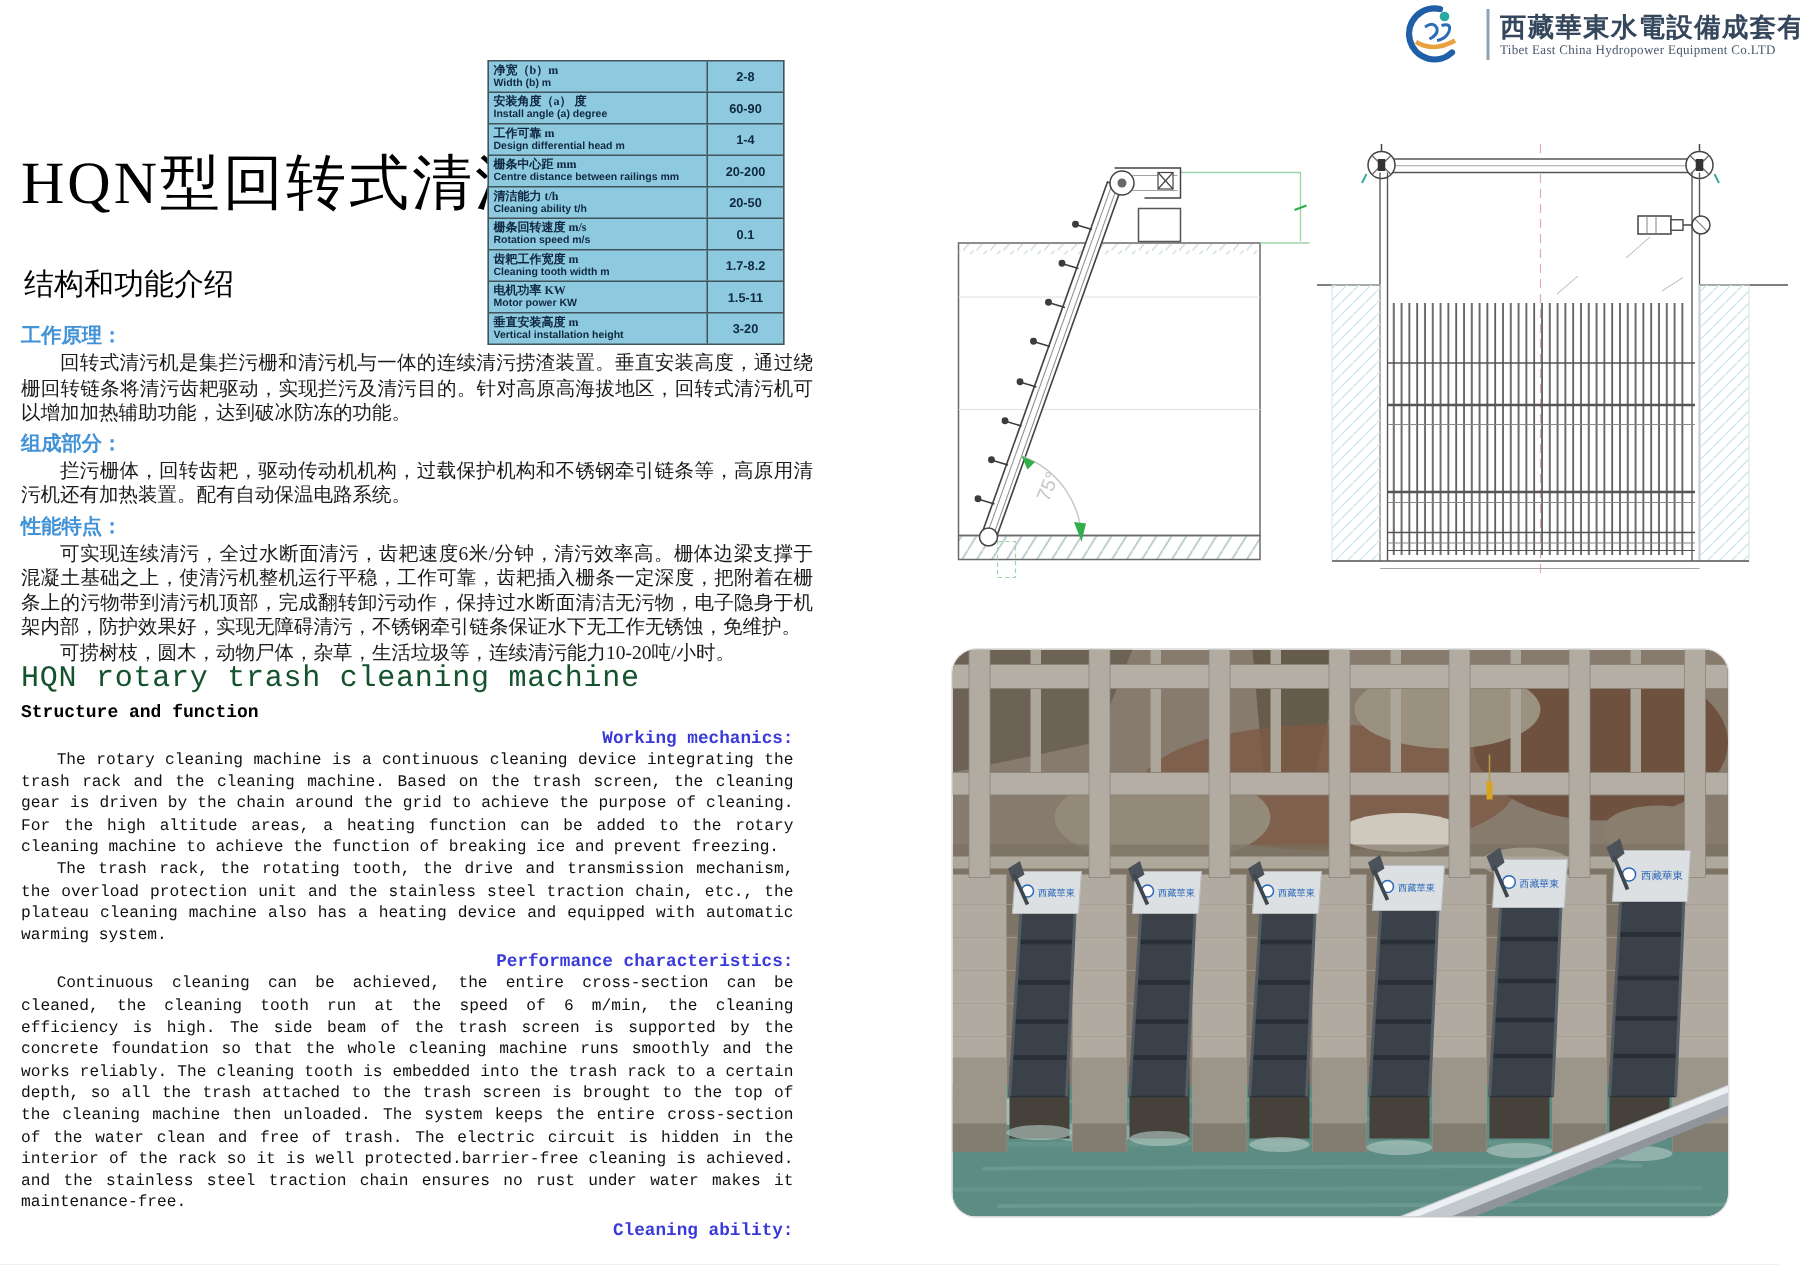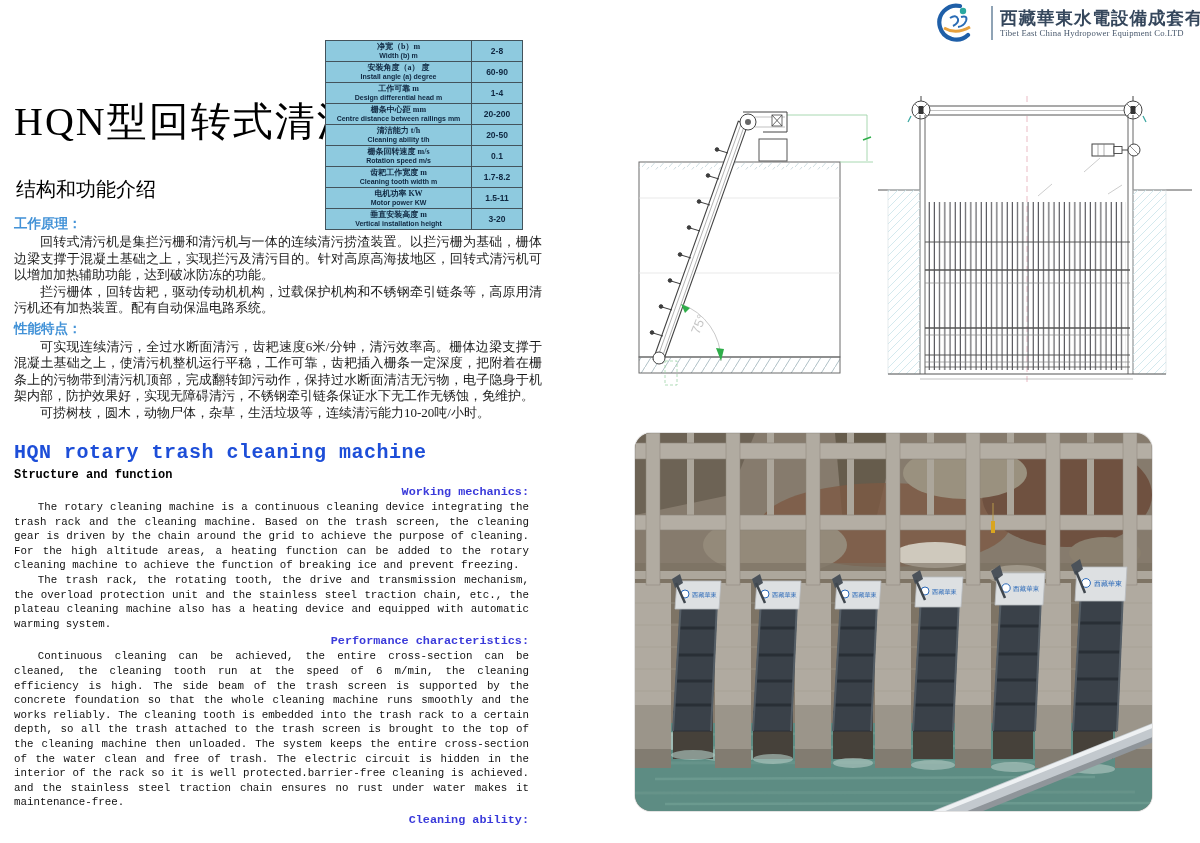--- a/index.html
+++ b/index.html
@@ -16,39 +16,39 @@
               letter-spacing:.2px;white-space:nowrap;}
 
   
   .title-cn{left:14px;top:94px;font-family:"Liberation Serif",serif;font-size:40px;
             color:#000;letter-spacing:2px;white-space:nowrap;}
   .subtitle-cn{left:16px;top:176px;font-family:"Liberation Serif",serif;font-size:20px;color:#000;}
 
   
   .spec-table{left:325px;top:40px;width:196px;background:#8ecadf;
               border:1px solid #43535c;display:flex;flex-direction:column;}
-  .trow{display:flex;border-bottom:1px solid #43535c;text-align:center;}
+  .trow{display:flex;border-bottom:1px solid #43535c;}
   .trow:last-child{border-bottom:none;}
   .tc-label{flex:1;padding:1px 3px;border-right:1px solid #43535c;}
   .tc-label .cn{font-family:"Liberation Serif",serif;font-size:8px;line-height:9.5px;
                 font-weight:bold;color:#0f2740;}
   .tc-label .en{font-size:7px;line-height:8.5px;font-weight:bold;color:#0f2740;}
   .tc-val{width:50px;display:flex;align-items:center;justify-content:center;
           font-size:8.5px;font-weight:bold;color:#0f2740;}
 
   
   .cn-sections{left:14px;top:212px;width:528px;}
   .cn-head{font-family:"Liberation Serif",serif;font-size:13.5px;font-weight:bold;
            color:#4292d7;margin:3px 0 1px 0;}
   .cn-body{font-family:"Liberation Serif",serif;font-size:13px;line-height:16.5px;
            margin:0;text-indent:2em;text-align:justify;color:#1a1a1a;}
 
   
   .en-block{left:14px;top:441px;width:515px;font-family:"Liberation Mono","DejaVu Sans Mono",monospace;}
-  .title-en{font-size:20px;font-weight:bold;color:#1d4ed8;letter-spacing:.5px;}
+  .title-en{font-size:20px;font-weight:normal;color:#14532d;letter-spacing:.5px;}
   .subtitle-en{font-size:12px;font-weight:bold;margin-top:4px;color:#000;}
   .en-head{font-size:11.8px;font-weight:bold;color:#3a3ada;margin:3px 0 1px 0;text-align:right;}
   .en-body{font-size:10.8px;line-height:14.6px;margin:0;text-indent:2.2em;
            text-align:justify;color:#101010;}
 
   
   .drawing-side{left:615px;top:95px;}
   .drawing-front{left:870px;top:90px;}
   .photo{left:635px;top:433px;width:517px;height:378px;border-radius:16px;overflow:hidden;
          box-shadow:0 0 0 1px #e3e3e3;}
@@ -136,21 +136,22 @@
       <div class="tc-label">
           <div class="cn">垂直安装高度 m</div>
           <div class="en">Vertical installation height</div>
         </div>
       <div class="tc-val">3-20</div>
     </div>
   </div>
 
   <div class="abs cn-sections">
     <div class="cn-head">工作原理：</div>
-    <p class="cn-body">回转式清污机是集拦污栅和清污机与一体的连续清污捞渣装置。以拦污栅为基础，栅体边梁支撑于混凝土基础之上，实现拦污及清污目的。针对高原高海拔地区，回转式清污机可以增加加热辅助功能，达到破冰防冻的功能。</p>
+    <p class="cn-body">回转式清污机是集拦污栅和清污机与一体的连续清污捞渣装置。垂直安装高度，通过绕栅回转链条将清污齿耙驱动，实现拦污及清污目的。针对高原高海拔地区，回转式清污机可以增加加热辅助功能，达到破冰防冻的功能。</p>
+    <div class="cn-head">组成部分：</div>
     <p class="cn-body">拦污栅体，回转齿耙，驱动传动机机构，过载保护机构和不锈钢牵引链条等，高原用清污机还有加热装置。配有自动保温电路系统。</p>
     <div class="cn-head">性能特点：</div>
     <p class="cn-body">可实现连续清污，全过水断面清污，齿耙速度6米/分钟，清污效率高。栅体边梁支撑于混凝土基础之上，使清污机整机运行平稳，工作可靠，齿耙插入栅条一定深度，把附着在栅条上的污物带到清污机顶部，完成翻转卸污动作，保持过水断面清洁无污物，电子隐身于机架内部，防护效果好，实现无障碍清污，不锈钢牵引链条保证水下无工作无锈蚀，免维护。</p>
     <p class="cn-body">可捞树枝，圆木，动物尸体，杂草，生活垃圾等，连续清污能力10-20吨/小时。</p>
   </div>
 
   <div class="abs en-block">
     <div class="title-en">HQN rotary trash cleaning machine</div>
     <div class="subtitle-en">Structure and function</div>
     <div class="en-head">Working mechanics:</div>

